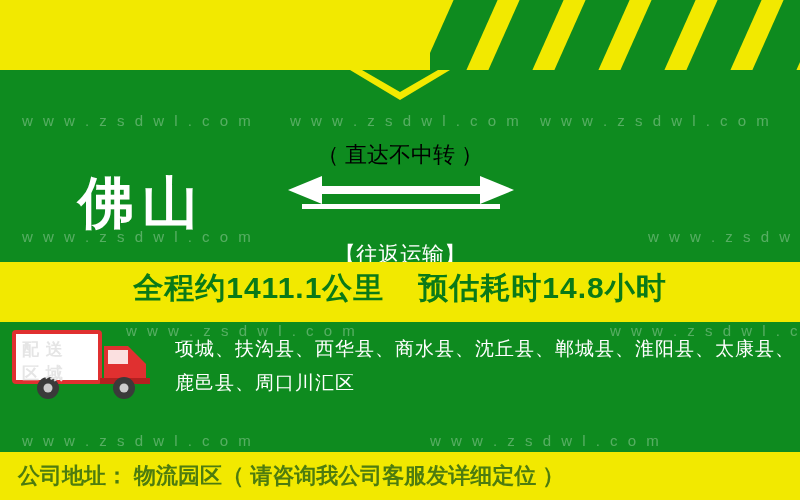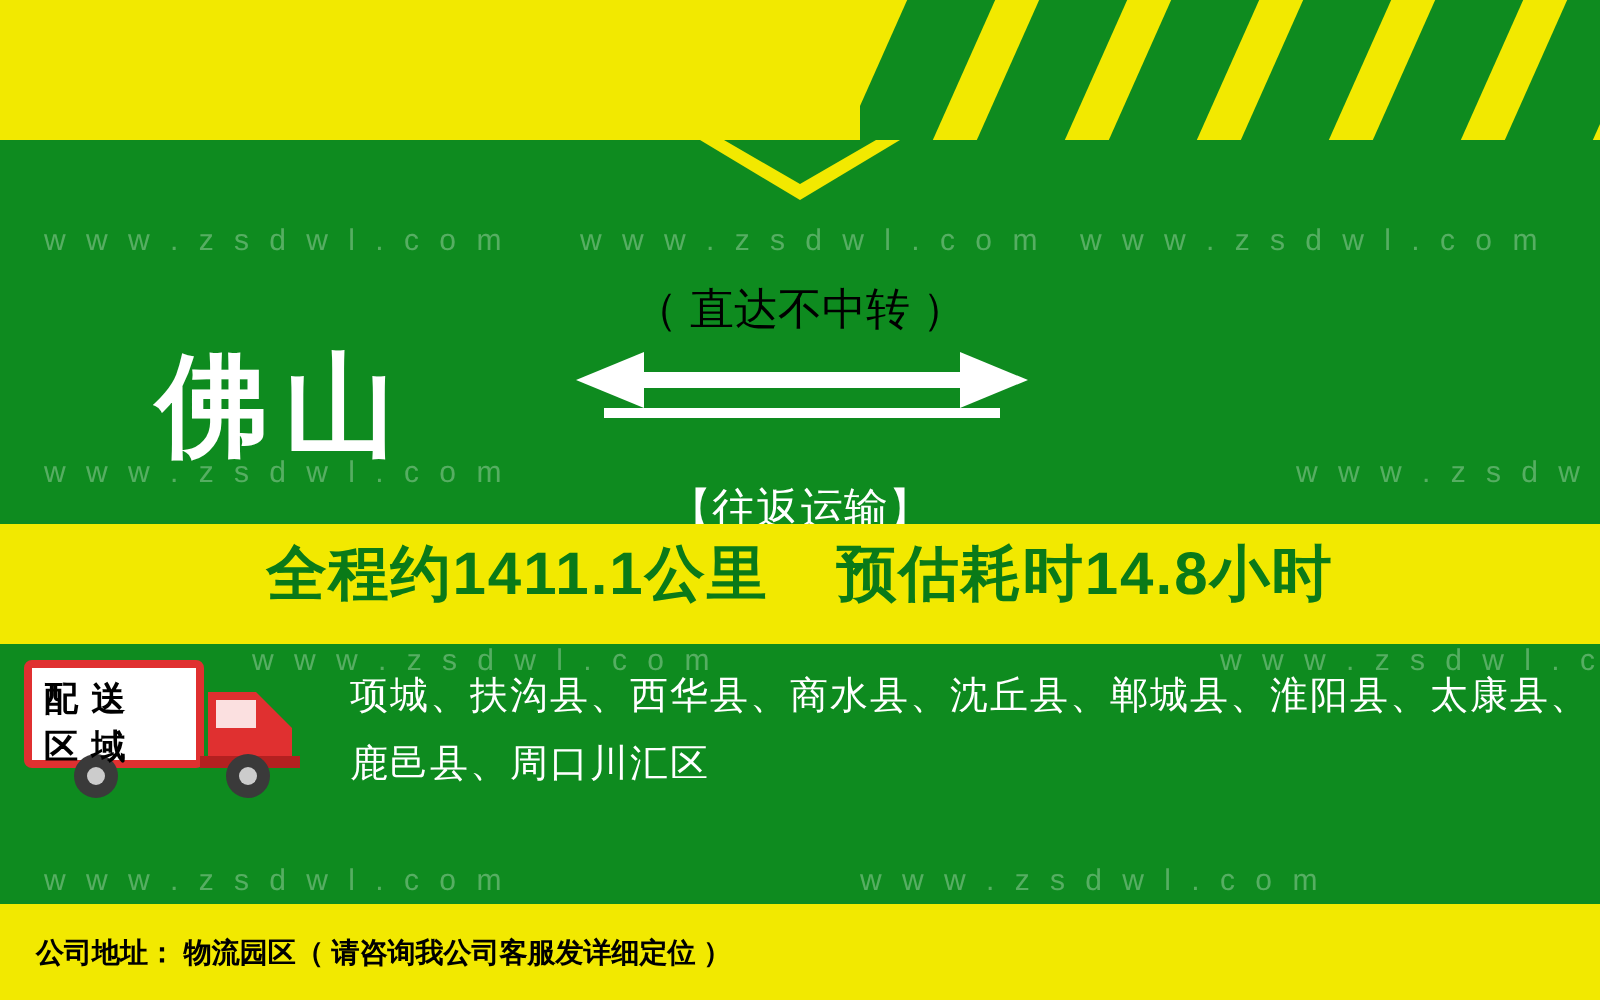--- a/index.html
+++ b/index.html
@@ -54,22 +54,22 @@
   
   .footer-band {
     position: absolute;
     left: 0; bottom: 0;
     width: 800px; height: 48px;
     background: #f2e900;
   }
   .footer-text {
     position: absolute;
     left: 18px; top: 8px;
-    font-size: 14px;
-    color: #000000;
+    font-size: 22px;
+    color: #4d7c0f;
     font-weight: bold;
     line-height: 32px;
     white-space: nowrap;
   }
   
   .dist-band {
     position: absolute;
     left: 0; top: 262px;
     width: 800px; height: 60px;
     background: #f2e900;
@@ -146,21 +146,21 @@
   
   .truck {
     position: absolute;
     left: 8px; top: 328px;
     width: 146px; height: 76px;
   }
   .truck-label {
     position: absolute;
     left: 22px; top: 338px;
     width: 64px; height: 48px;
-    color: #000000;
+    color: #e5e5e5;
     font-size: 17px;
     font-weight: bold;
     line-height: 24px;
     letter-spacing: 1px;
   }
 </style>
 </head>
 <body>
 
 <div class="banner">

